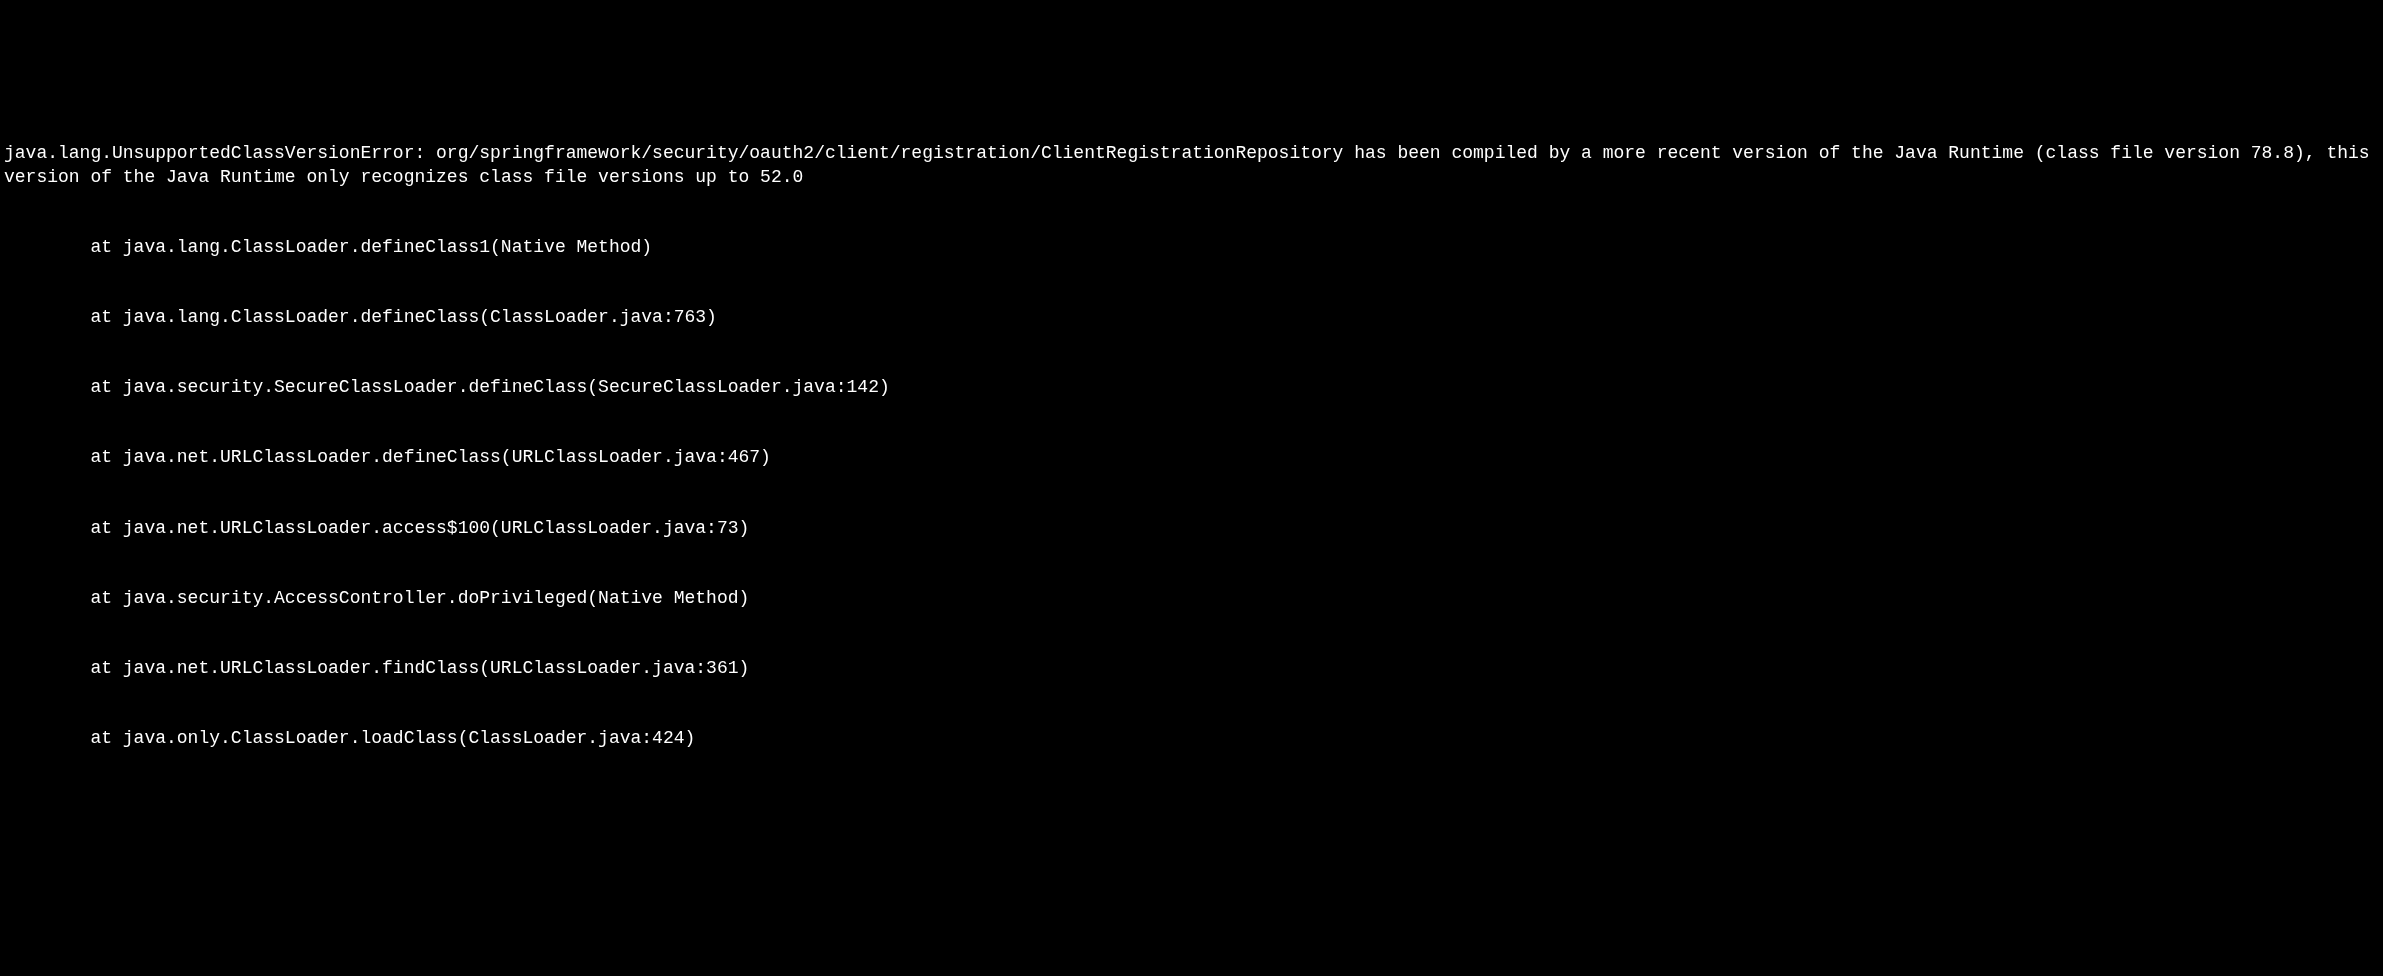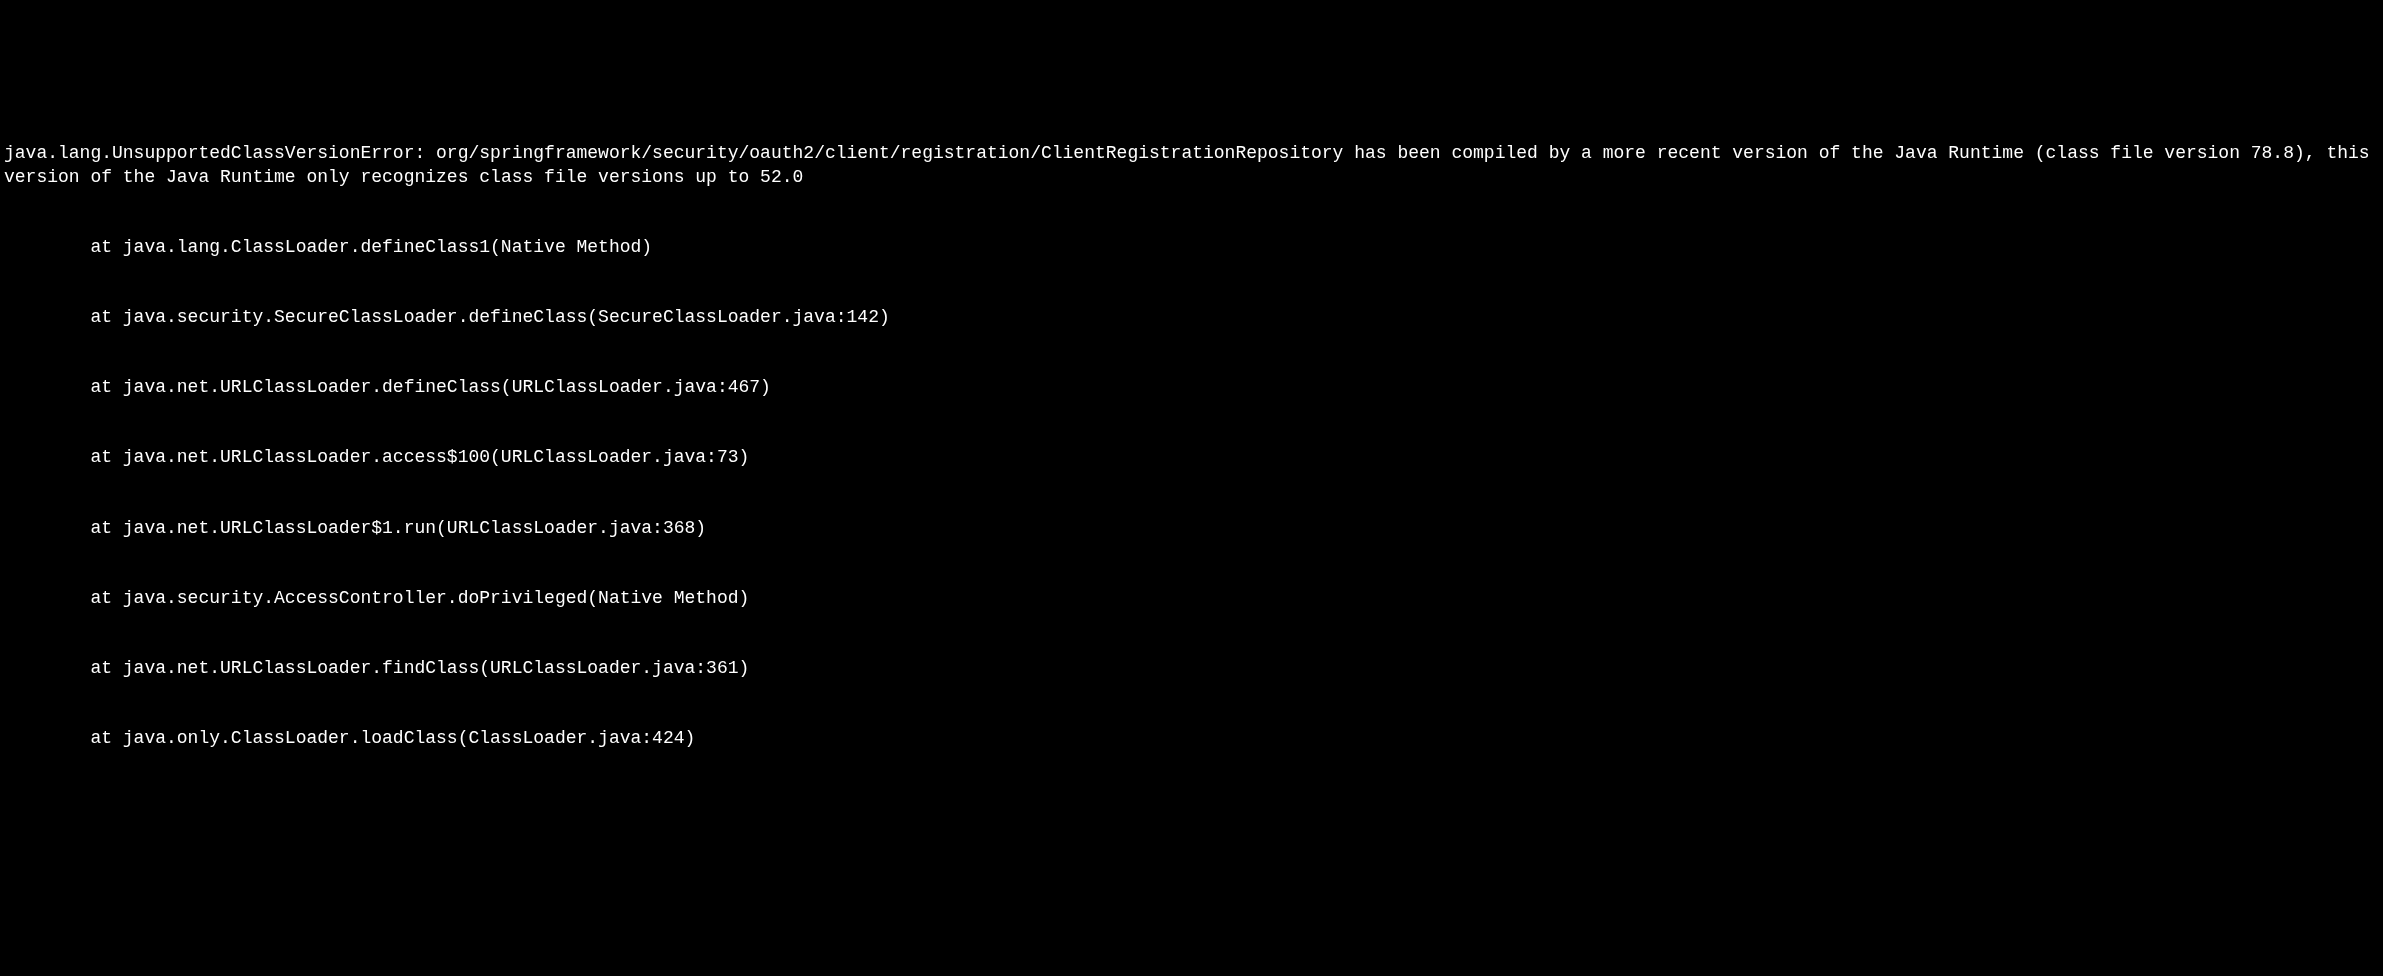--- a/index.html
+++ b/index.html
@@ -29,24 +29,24 @@
     }
   </style>
 </head>
 <body>
 
 
 
 <div class="terminal">
   <span class="line">java.lang.UnsupportedClassVersionError: org/springframework/security/oauth2/client/registration/ClientRegistrationRepository has been compiled by a more recent version of the Java Runtime (class file version 78.8), this version of the Java Runtime only recognizes class file versions up to 52.0</span>
   <span class="line indent">at java.lang.ClassLoader.defineClass1(Native Method)</span>
+  <span class="line indent">at java.lang.ClassLoader.defineClass(ClassLoader.java:763)</span>
   <span class="line indent">at java.security.SecureClassLoader.defineClass(SecureClassLoader.java:142)</span>
   <span class="line indent">at java.net.URLClassLoader.defineClass(URLClassLoader.java:467)</span>
   <span class="line indent">at java.net.URLClassLoader.access$100(URLClassLoader.java:73)</span>
-  <span class="line indent">at java.net.URLClassLoader$1.run(URLClassLoader.java:368)</span>
   <span class="line indent">at java.security.AccessController.doPrivileged(Native Method)</span>
   <span class="line indent">at java.net.URLClassLoader.findClass(URLClassLoader.java:361)</span>
   <span class="line indent">at java.only.ClassLoader.loadClass(ClassLoader.java:424)</span>
   
   
   
   
   
   
   

